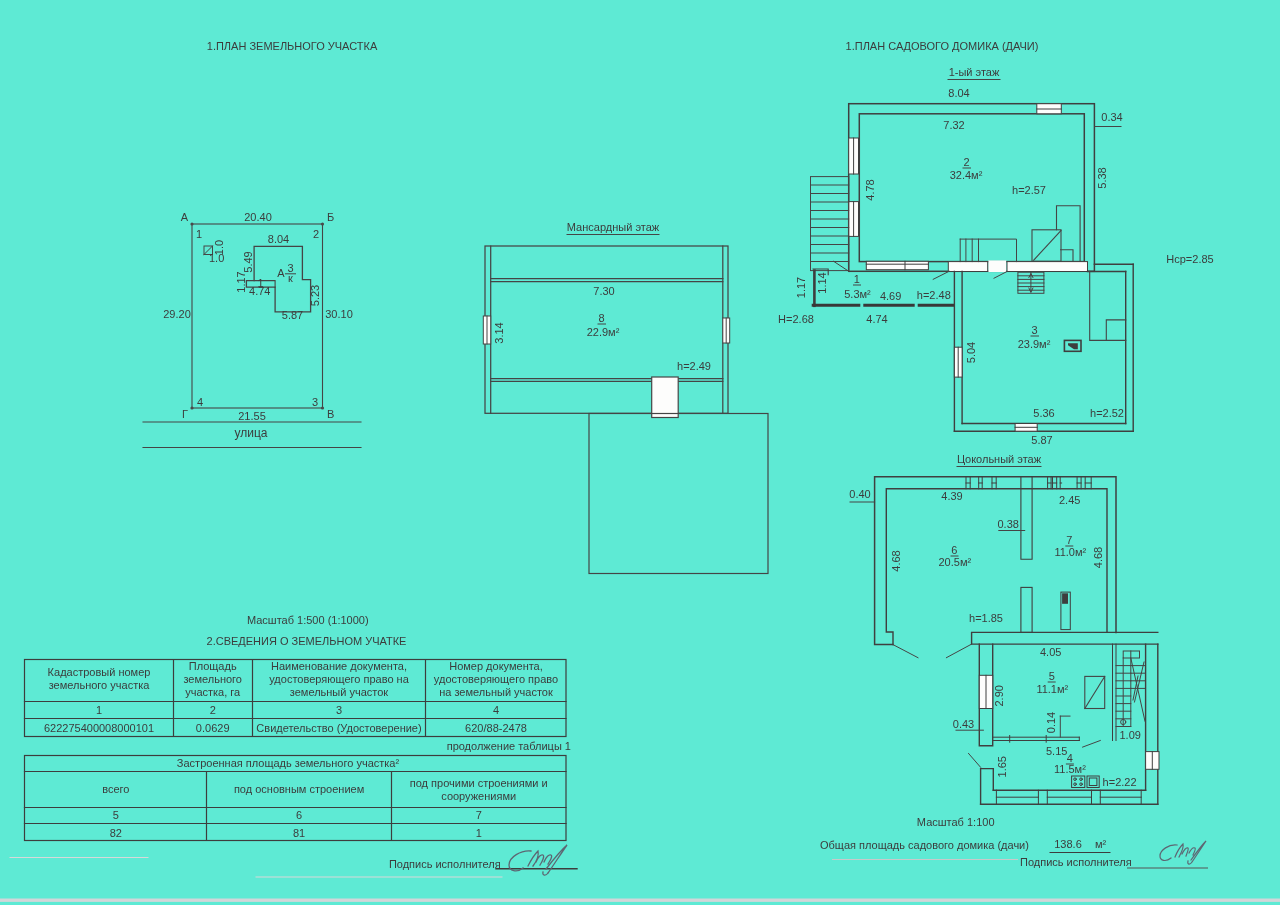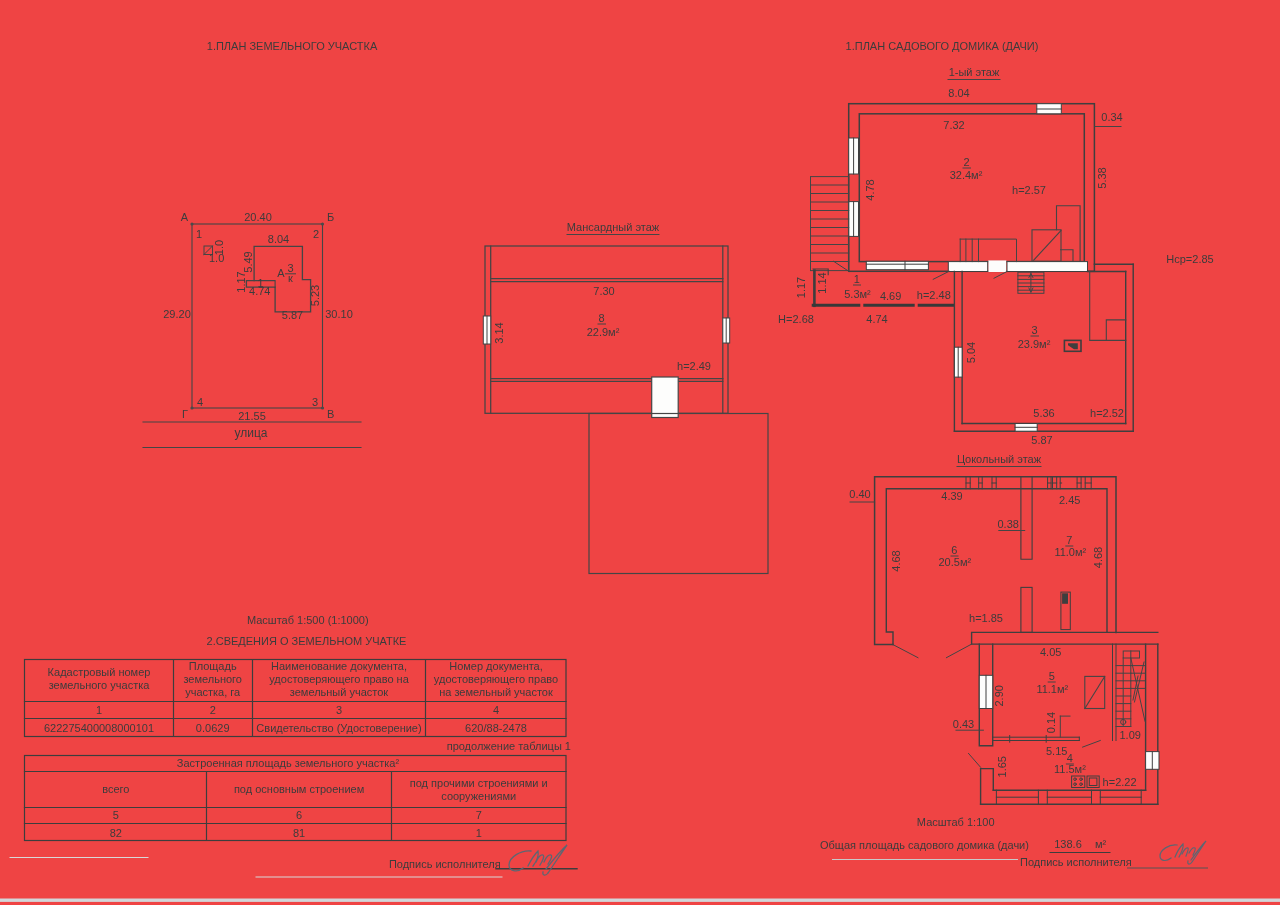--- a/index.html
+++ b/index.html
@@ -1,16 +1,16 @@
 <!DOCTYPE html>
 <html><head>
 <meta charset="utf-8">
 <style>
 html,body{margin:0;padding:0;background:#ffffff;}
-#page{position:relative;width:1280px;height:905px;background:#ef4444;overflow:hidden;}
+#page{position:relative;width:1280px;height:905px;background:#5eead4;overflow:hidden;}
 svg{position:absolute;left:0;top:0;}
 text{font-family:"Liberation Sans",sans-serif;fill:#3c3c3c;}
 .t11{font-size:11px;}
 .t12{font-size:12px;}
 </style>
 </head>
 <body>
 <div id="page">
 <svg width="1280" height="905" viewBox="0 0 1280 905" fill="none" stroke-linecap="square">
 <g stroke="none">

